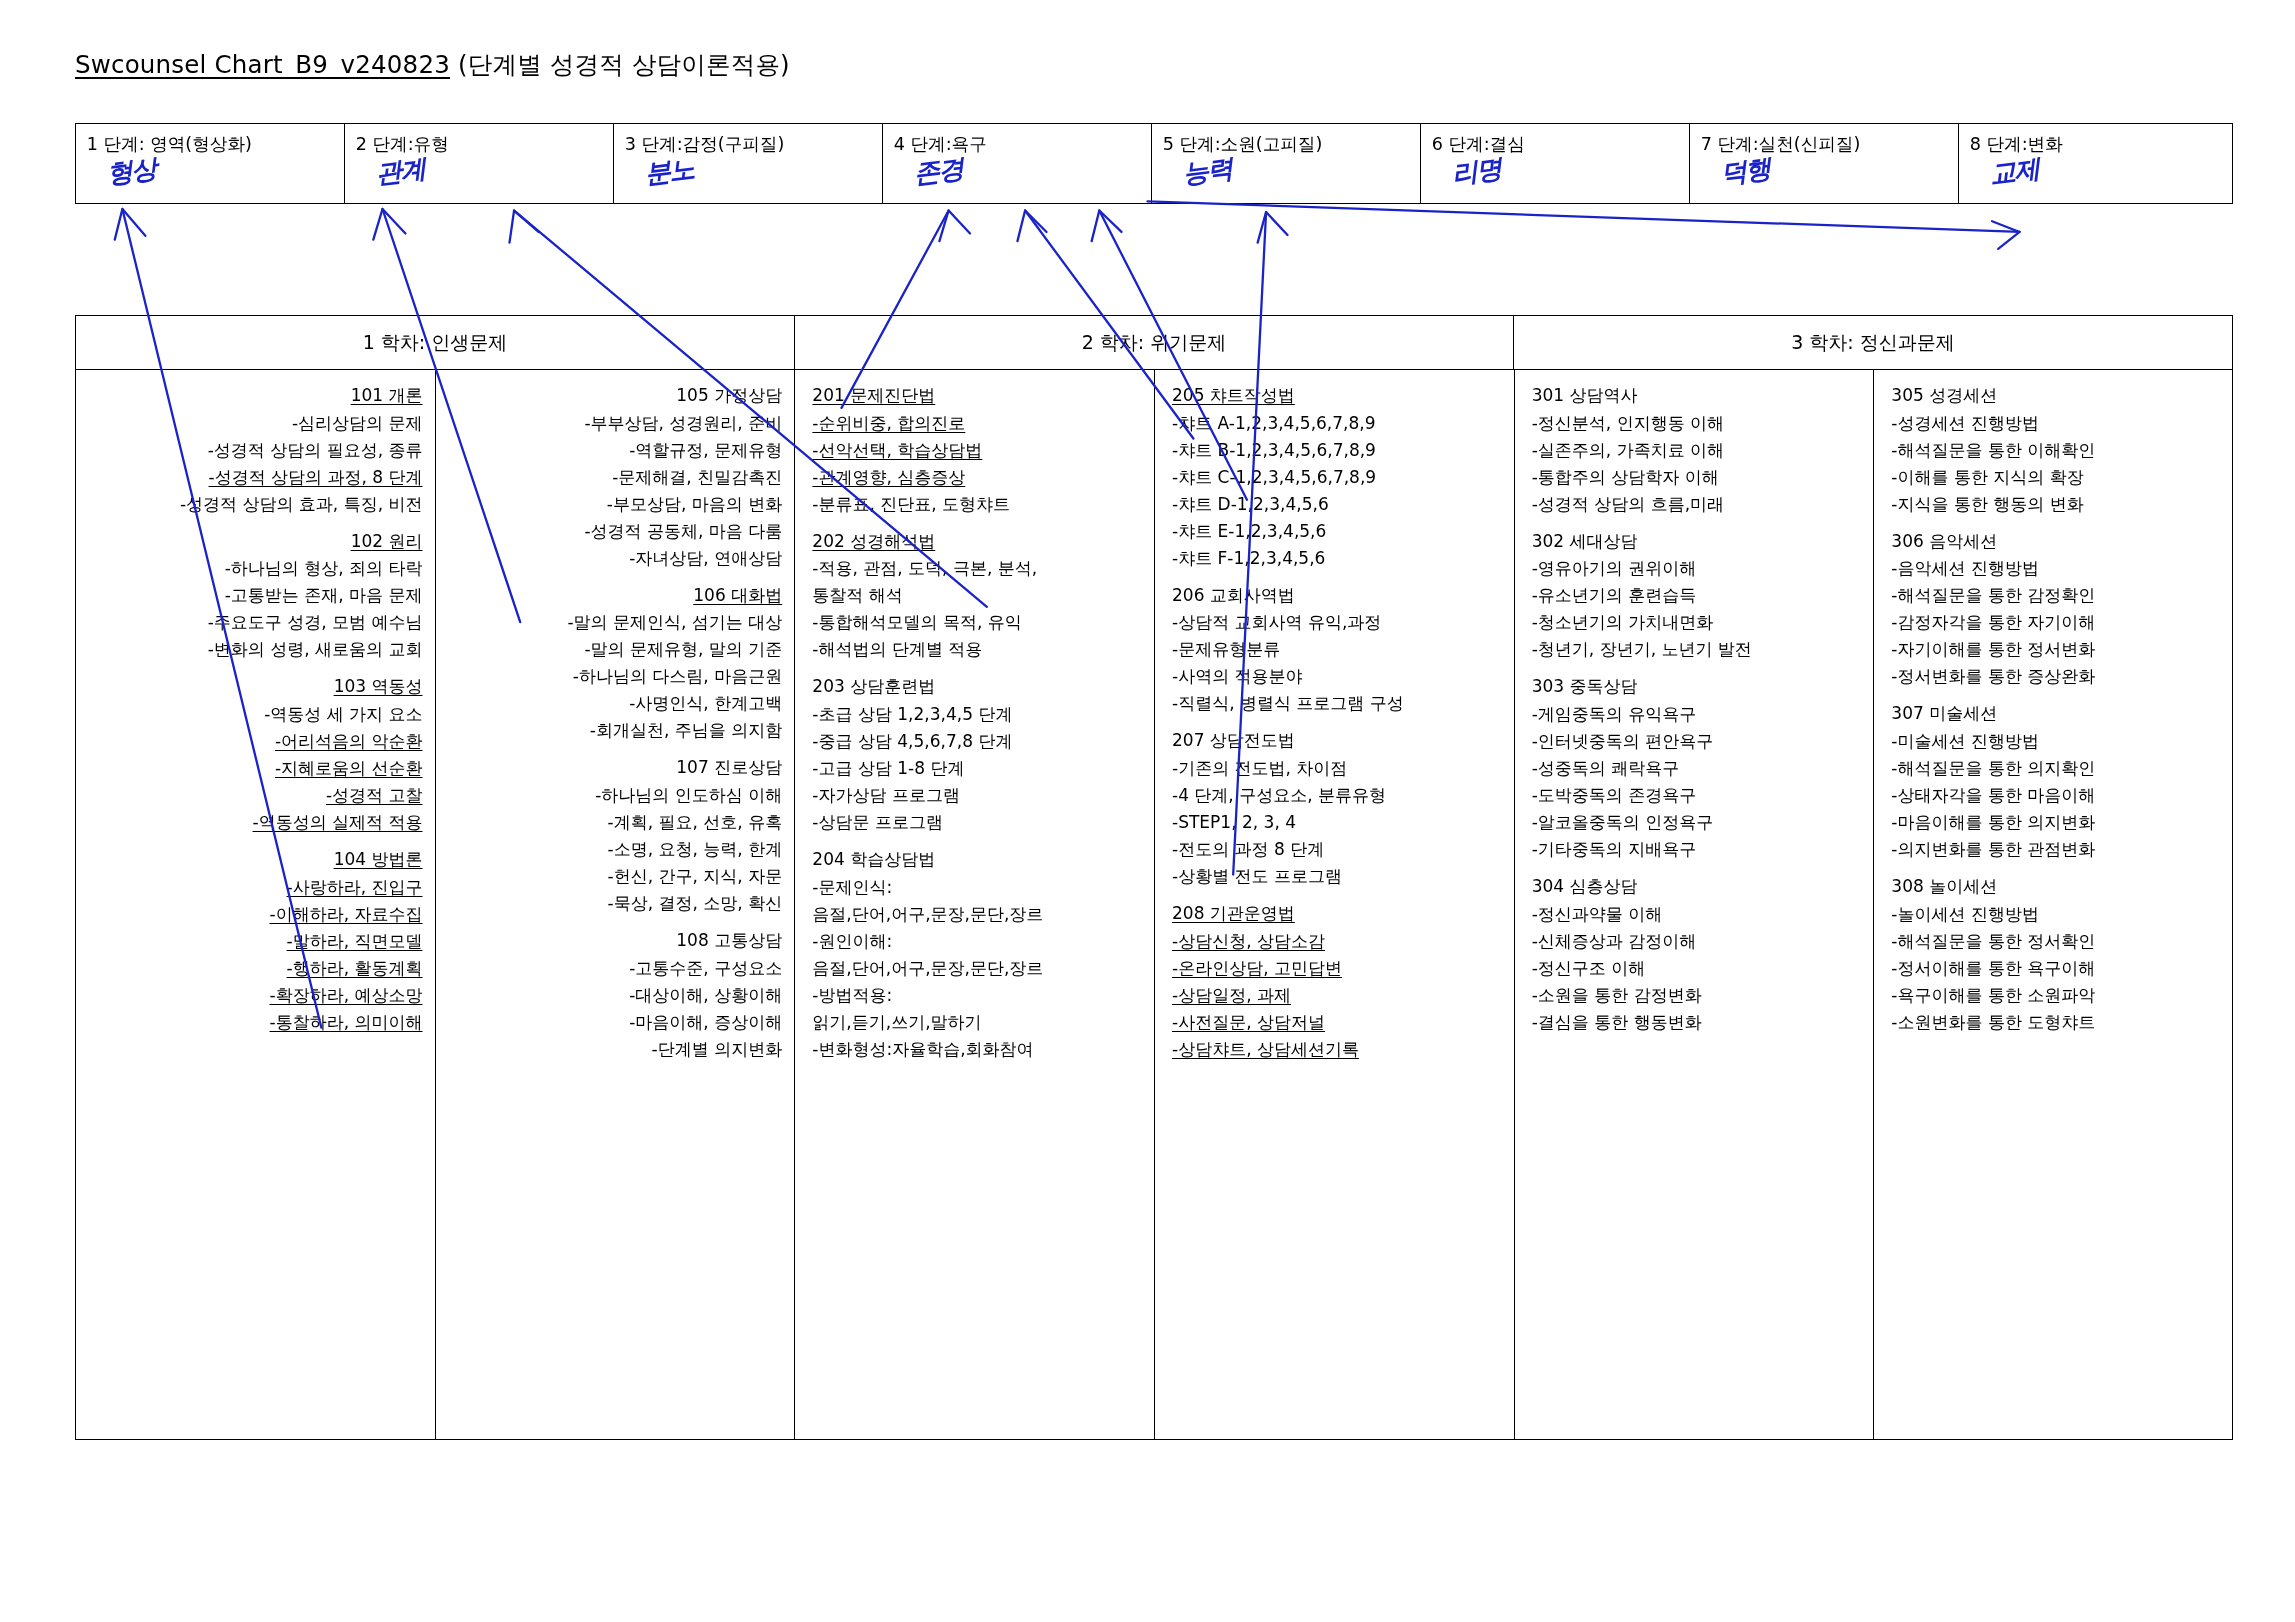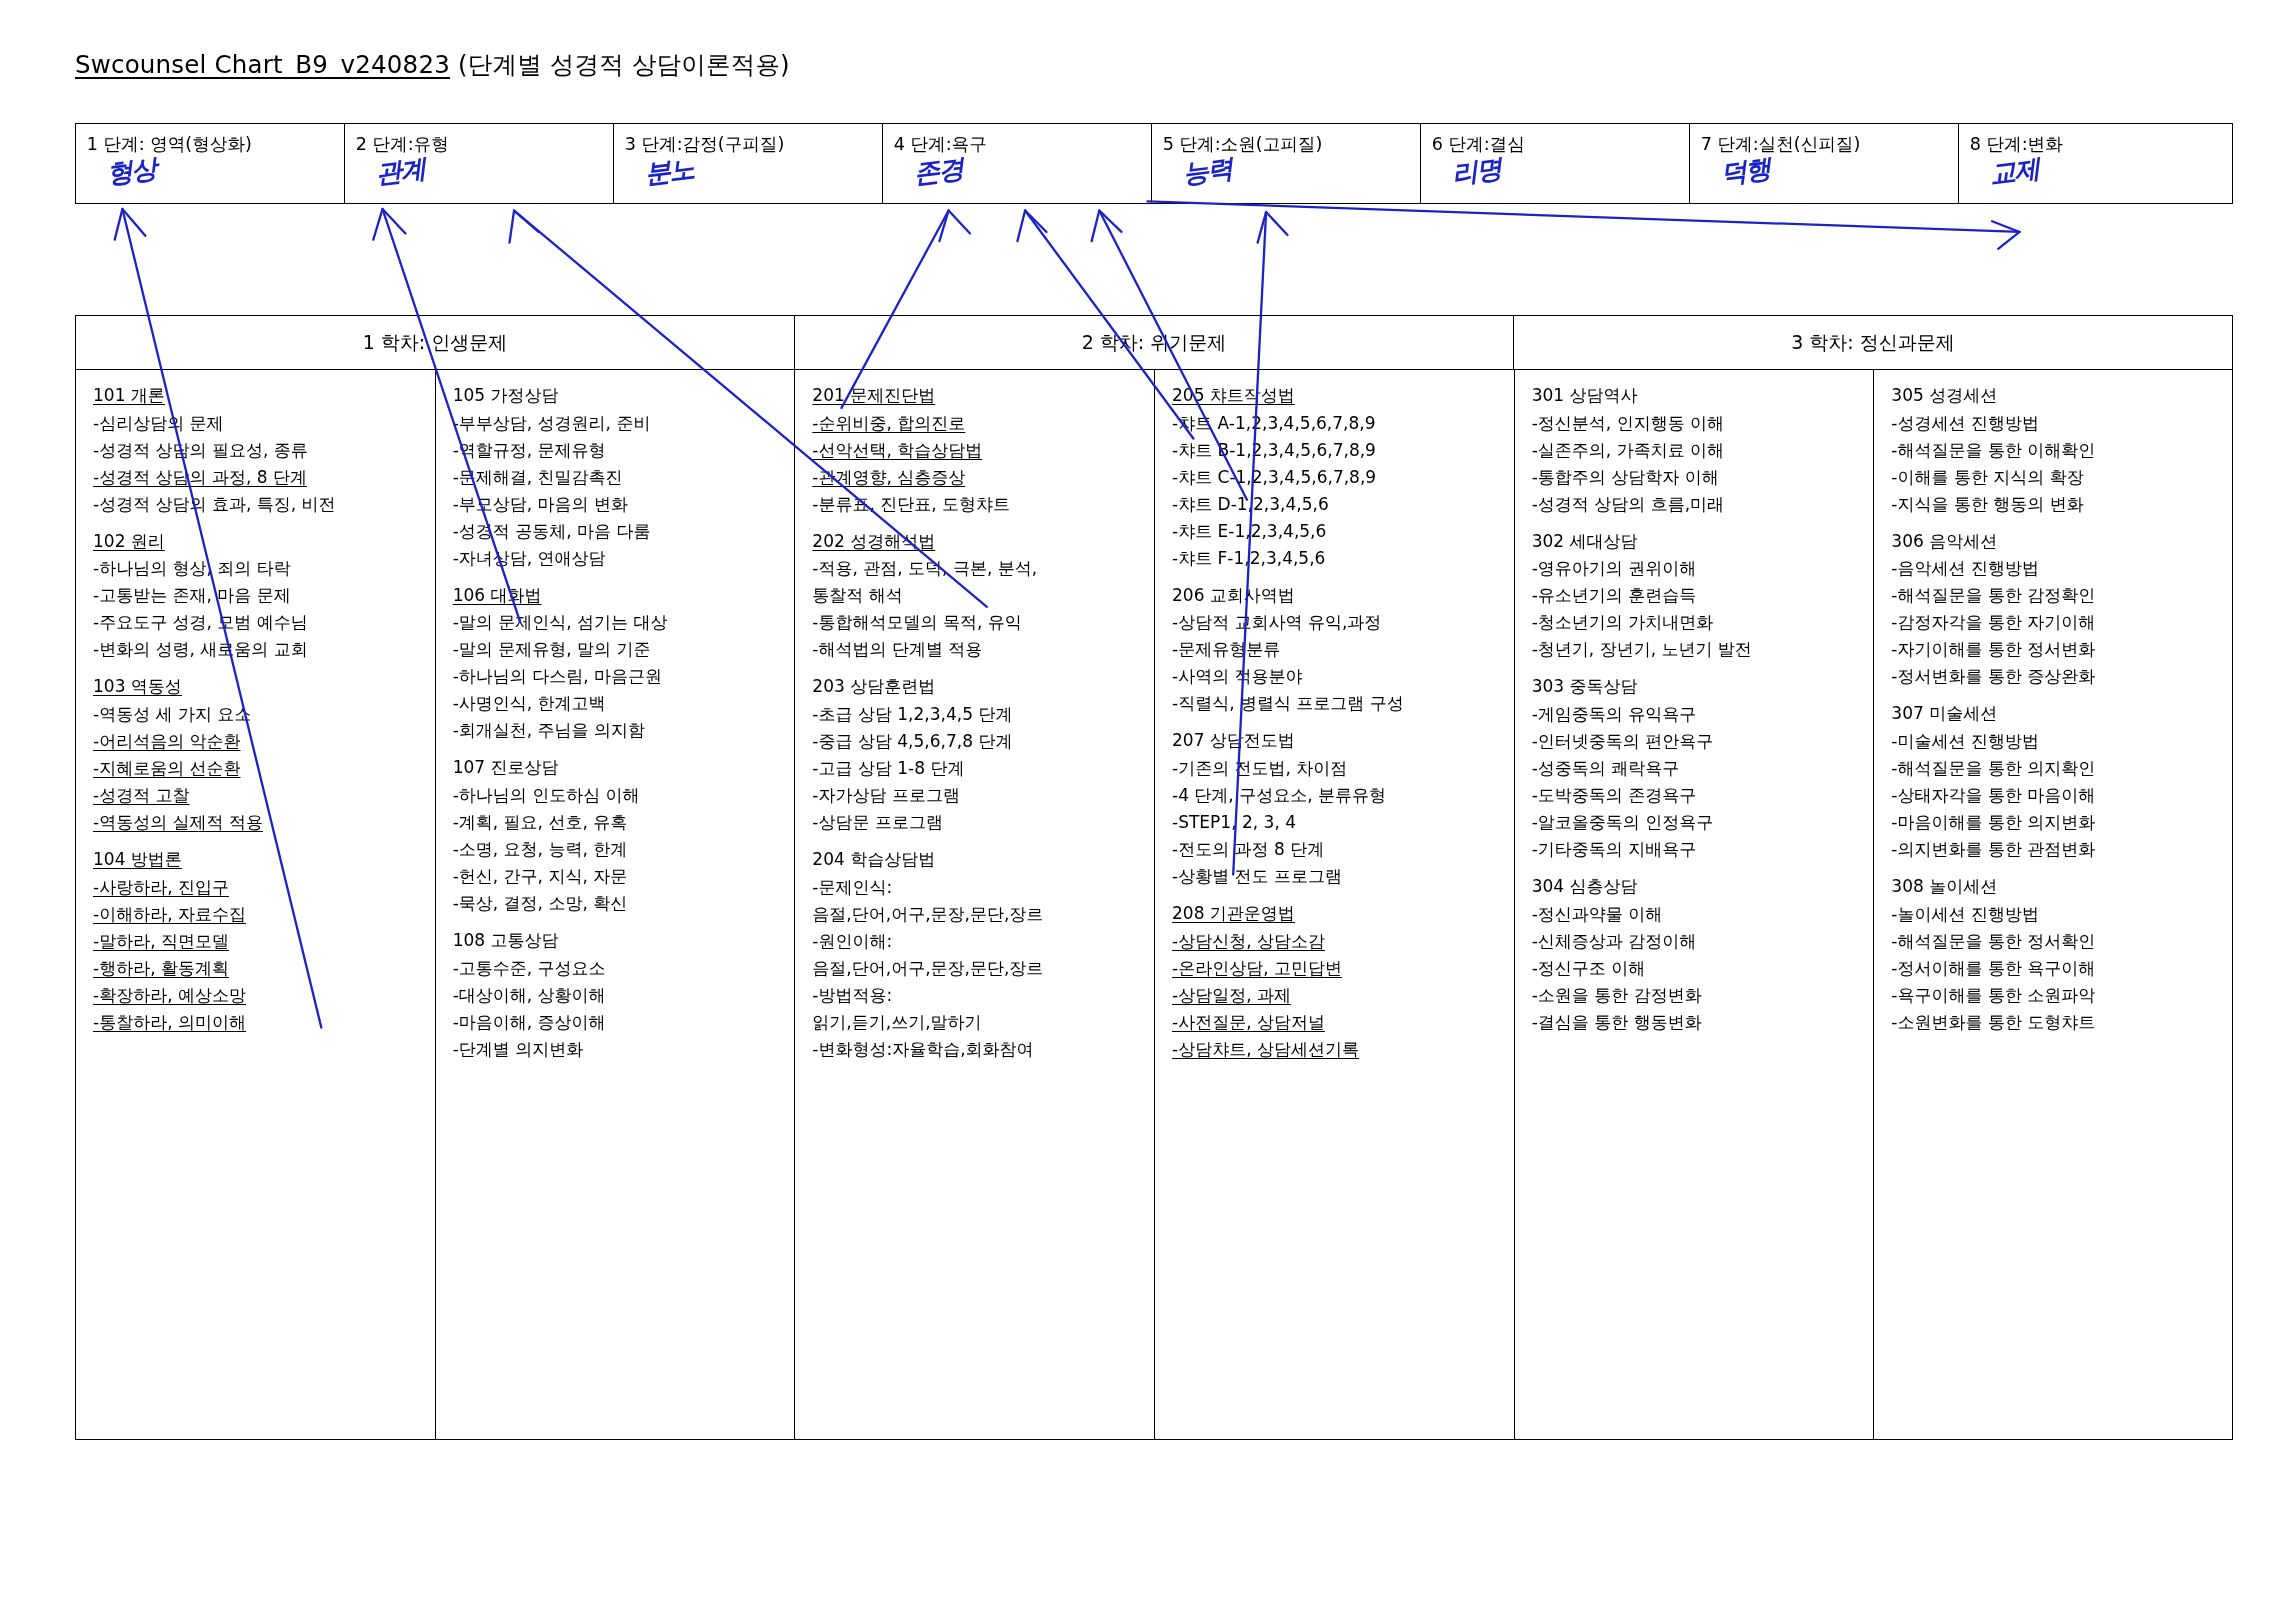--- a/index.html
+++ b/index.html
@@ -121,22 +121,22 @@
   .item {
     font-size: 17px;
     margin-bottom: 10px;
     white-space: nowrap;
   }
   .item.u {
     text-decoration: underline;
     text-underline-offset: 3.1px;
   }
   
-  .w1 { width: 360px; }
-  .w2 { width: 360px; }
+  .w1 { width: 360px; text-align: right; }
+  .w2 { width: 360px; text-align: right; }
   .w3 { width: 360px; }
   .w4 { width: 360px; }
   .w5 { width: 360px; }
   .w6 { width: 358px; }
   .th1 { width: 719px; }
   .th2 { width: 719px; }
   .th3 { width: 718px; }
   
   #annotations {
     position: absolute;

